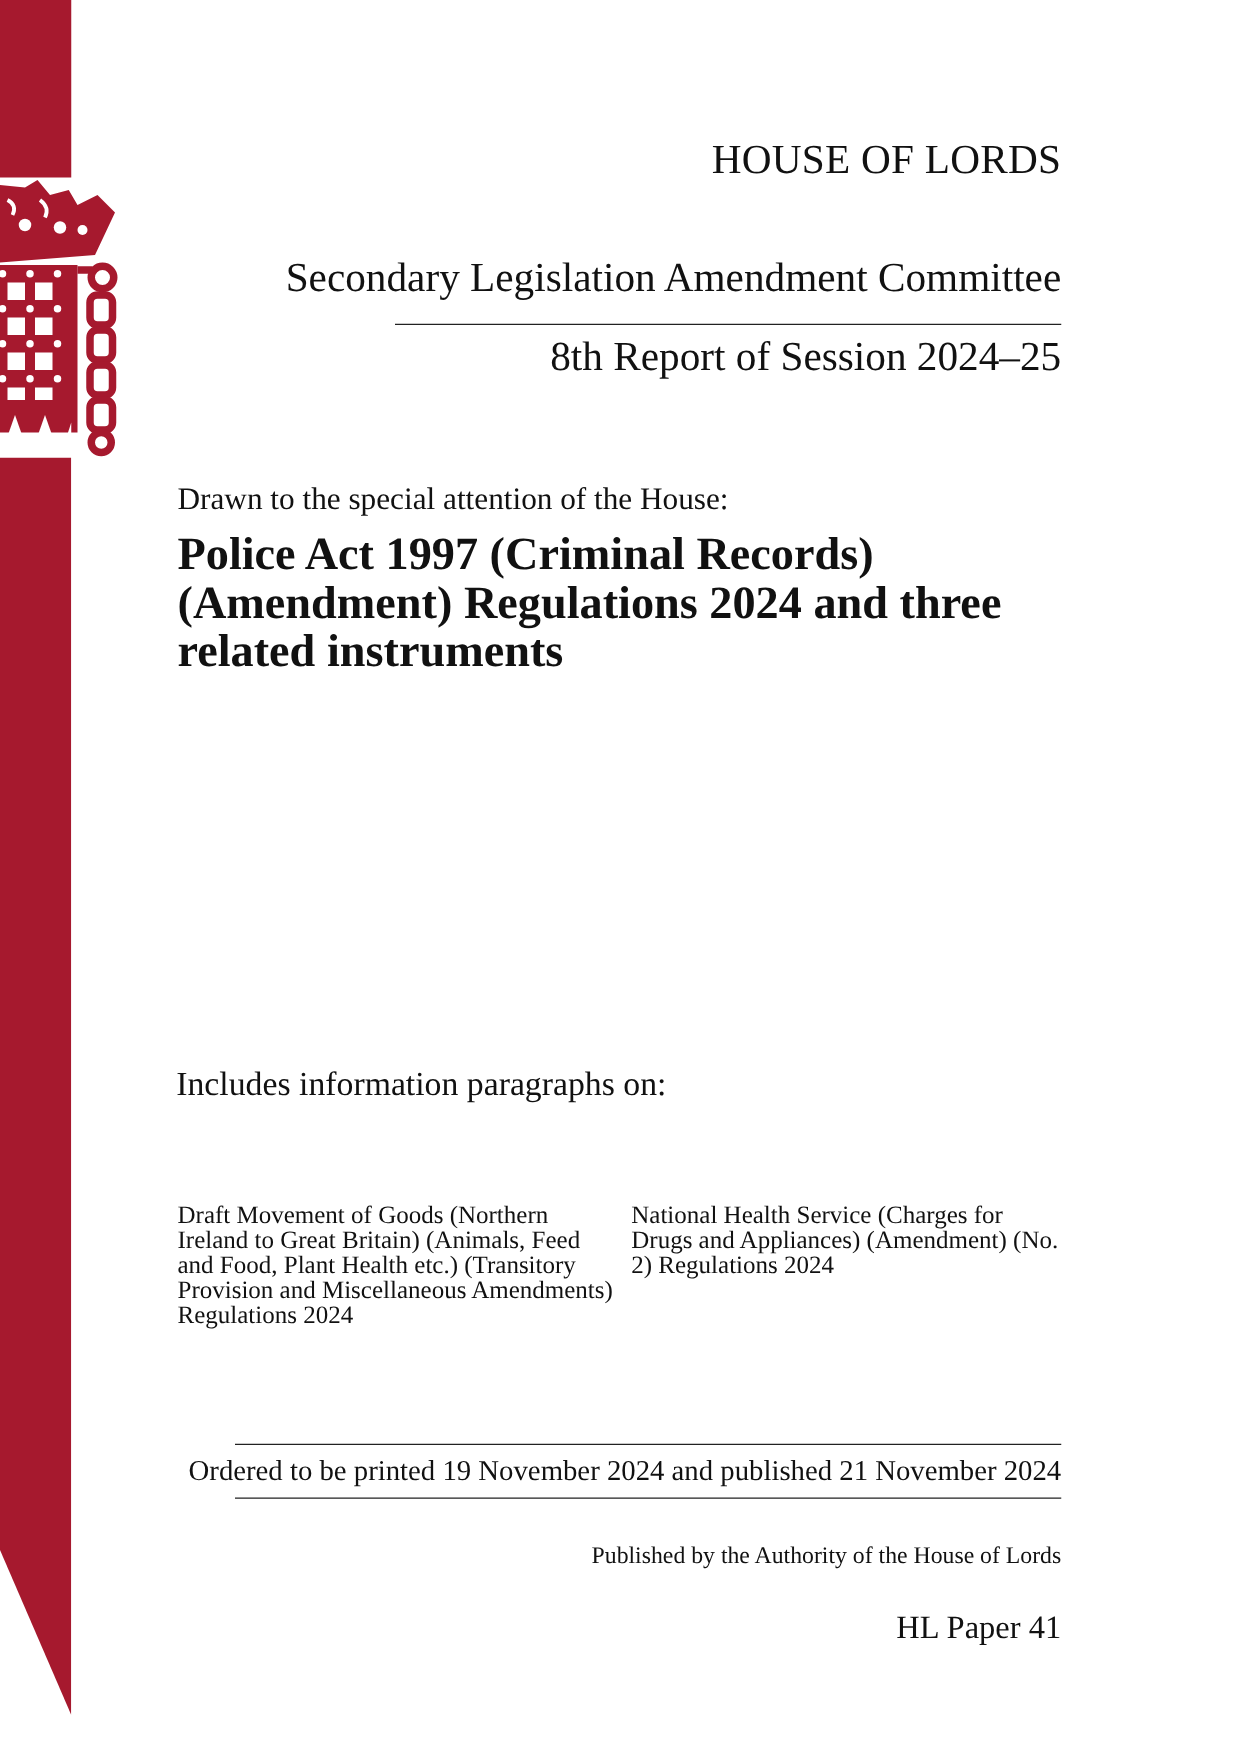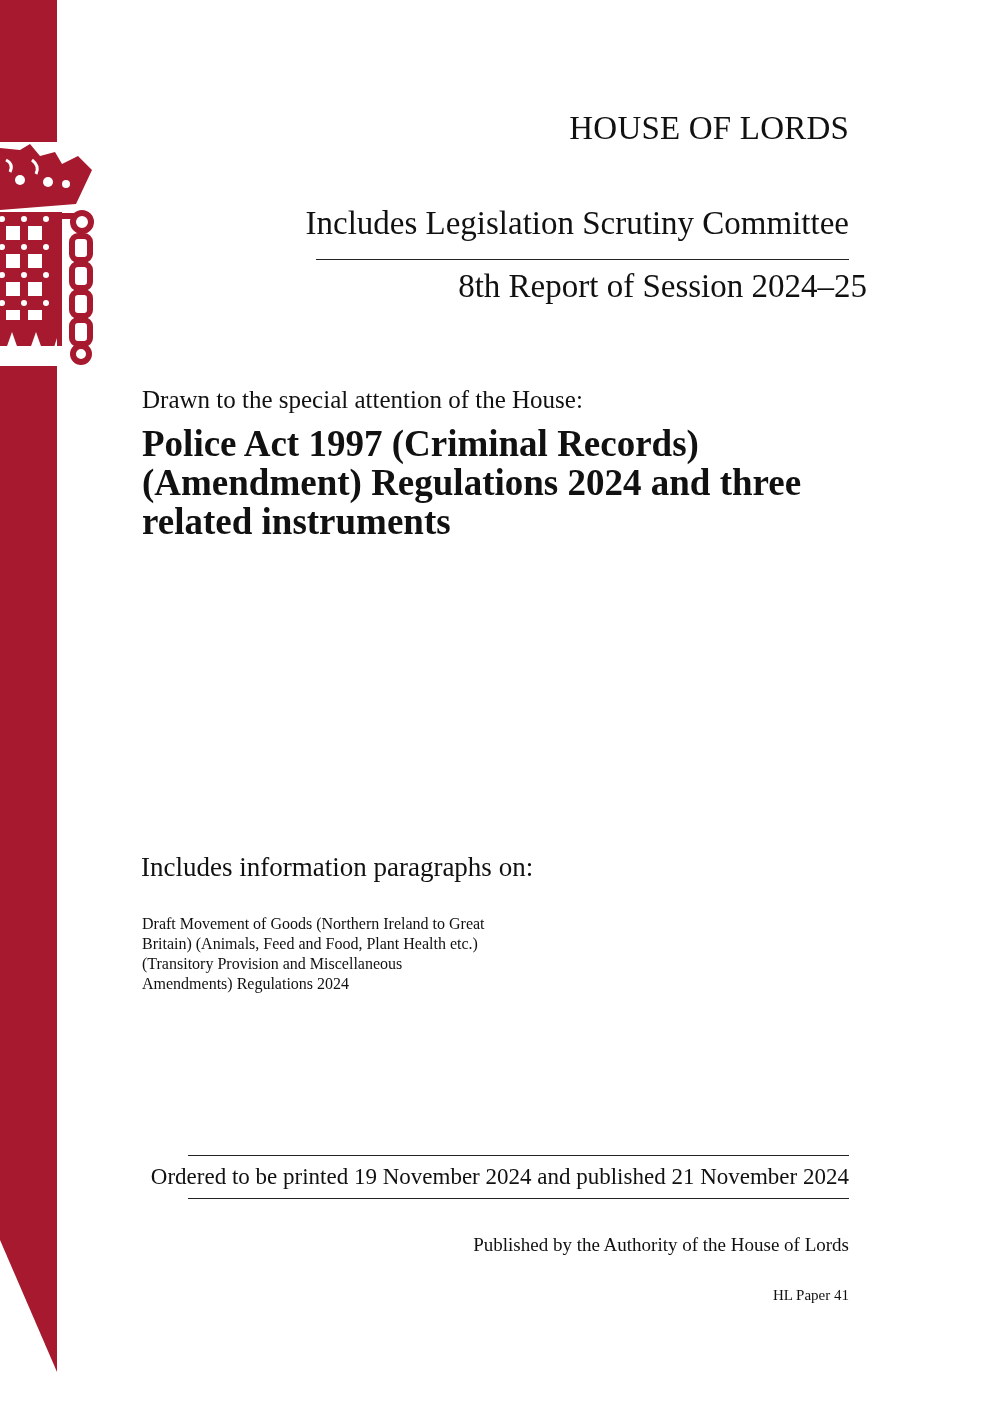--- a/index.html
+++ b/index.html
@@ -5,33 +5,33 @@
   html, body { margin:0; padding:0; }
   body { width:991px; height:1401px; background:#ffffff; position:relative; overflow:hidden;
          font-family:"Liberation Serif","DejaVu Serif",serif; color:#111; }
   .bar-top { position:absolute; left:0; top:0; width:57px; height:142px; background:#a6192e; }
   .crest { position:absolute; left:0; top:142px; width:100px; height:224px; }
   .bar-bottom { position:absolute; left:0; top:366px; width:57px; height:1010px; }
   .bar-bottom svg { display:block; }
   .house { position:absolute; right:142px; top:110px; font-size:33px; letter-spacing:0.2px;text-align:right; }
   .committee { position:absolute; right:142px; top:205px; font-size:33px; }
   .rule1 { position:absolute; left:316px; width:533px; top:259px; border-top:1.5px solid #222; }
-  .session { position:absolute; right:124px; top:268px; font-size:33px; }
+  .session { position:absolute; right:142px; top:268px; font-size:33px; }
   .drawn { position:absolute; left:142px; top:386px; font-size:25px;text-align:right; }
   .title { position:absolute; left:142px; top:424px; width:680px; font-size:37px; font-weight:bold; line-height:39px; }
   .includes { position:absolute; left:141px; top:852px; font-size:27px; }
-  .col { position:absolute; font-size:16px; line-height:20px; }
+  .col { position:absolute; font-size:20px; line-height:20px;margin-top:48px; }
   .col p { margin:0 0 9px 0; }
   .col-left { left:142px; top:914px; width:350px; }
   .col-right { left:505px; top:914px; width:350px; }
   .rule2 { position:absolute; left:188px; width:661px; top:1155px; border-top:1.2px solid #222; }
   .ordered { position:absolute; right:142px; top:1164px; font-size:23px; }
   .rule3 { position:absolute; left:188px; width:661px; top:1198px; border-top:1.2px solid #222; }
   .published { position:absolute; right:142px; top:1234px; font-size:19px;text-align:center; }
-  .paper { position:absolute; right:142px; top:1287px; font-size:15px; }
+  .paper { position:absolute; right:142px; top:1287px; font-size:26px; }
 </style>
 </head>
 <body>
 
 <div class="bar-top"></div>
 
 <div class="crest">
   <svg width="100" height="224" viewBox="0 0 100 224">
 
     <path d="M0 6 L20 8 L30 2 L40 14 L55 10 L62 22 L78 14 L92 28 L76 62 L0 68 Z" fill="#a6192e"></path>
@@ -78,31 +78,32 @@
   </svg>
 </div>
 
 <div class="bar-bottom">
   <svg width="57" height="1010" viewBox="0 0 57 1010">
     <polygon points="0,0 57,0 57,1006 0,874" fill="#a6192e"></polygon>
   </svg>
 </div>
 
 <div class="house">HOUSE OF LORDS</div>
-<div class="committee">Includes Legislation Scrutiny Committee</div>
+<div class="committee">Secondary Legislation Amendment Committee</div>
 <div class="rule1"></div>
 <div class="session">8th Report of Session 2024–25</div>
 
 <div class="drawn">Drawn to the special attention of the House:</div>
 <div class="title">Police Act 1997 (Criminal Records) (Amendment) Regulations 2024 and three related instruments</div>
 
 <div class="includes">Includes information paragraphs on:</div>
 <div class="col col-left">
   <p>Draft Movement of Goods (Northern Ireland to Great Britain) (Animals, Feed and Food, Plant Health etc.) (Transitory Provision and Miscellaneous Amendments) Regulations 2024</p>
 </div>
 <div class="col col-right">
+  <p>National Health Service (Charges for Drugs and Appliances) (Amendment) (No. 2) Regulations 2024</p>
 </div>
 
 <div class="rule2"></div>
 <div class="ordered">Ordered to be printed 19 November 2024 and published 21 November 2024</div>
 <div class="rule3"></div>
 <div class="published">Published by the Authority of the House of Lords</div>
 <div class="paper">HL Paper 41</div>
 
 </body></html>

